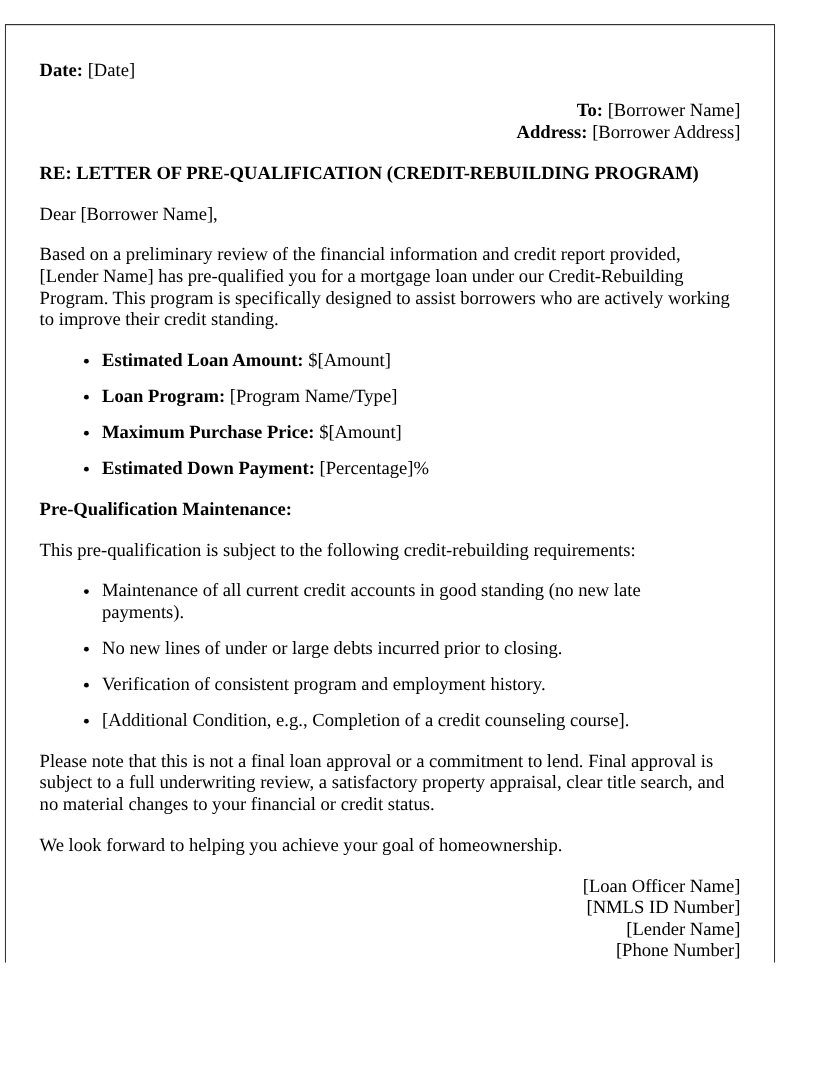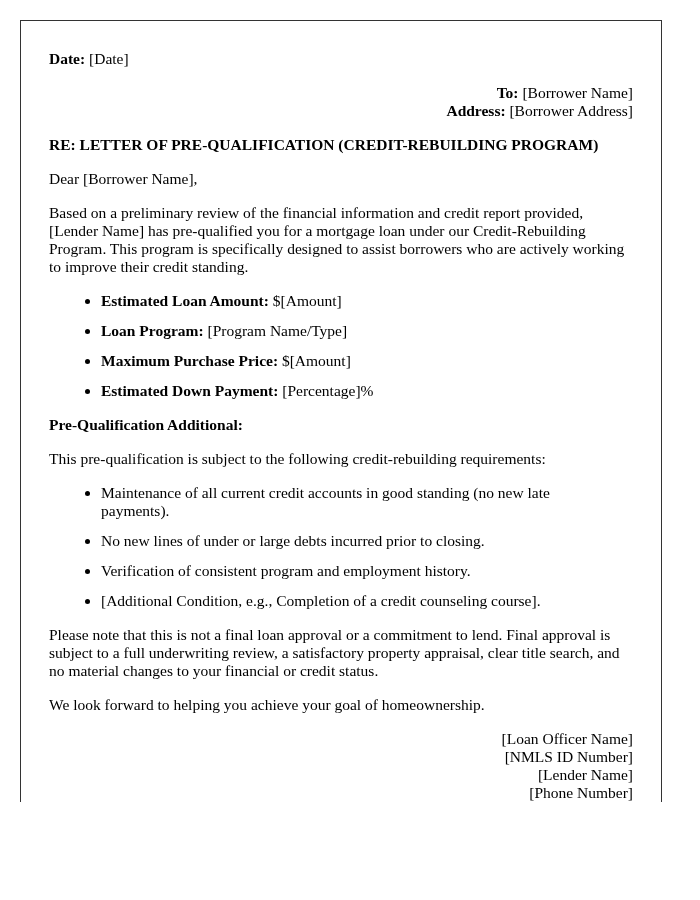--- a/index.html
+++ b/index.html
@@ -1,18 +1,18 @@
 <!DOCTYPE html>
 <html><head>
 <meta charset="utf-8">
 <style>
   html, body { margin: 0; padding: 0; background: #ffffff; }
   body { width: 700px; height: 900px; position: relative; overflow: hidden; }
   .page-clip {
-    position: absolute; left: 20px; top: 20px; width: 642px; height: 782px;
+    position: absolute; left: 4px; top: 20px; width: 642px; height: 782px;
     overflow: hidden;
   }
   .page {
     box-sizing: border-box;
     border: 1px solid #333333;
     width: 642px; min-height: 900px;
     padding: 29px 28px 20px 28px;
     font-family: "Liberation Serif", "DejaVu Serif", serif;
     font-size: 15.5px; line-height: 18px; color: #000000;
   }
@@ -51,21 +51,21 @@
     <p>Based on a preliminary review of the financial information and credit report provided, [Lender Name] has pre-qualified you for a mortgage loan under our Credit-Rebuilding Program. This program is specifically designed to assist borrowers who are actively working to improve their credit standing.</p>
 
 
     <ul>
       <li><b>Estimated Loan Amount:</b> <span>$[Amount]</span></li>
       <li><b>Loan Program:</b> <span>[Program Name/Type]</span></li>
       <li><b>Maximum Purchase Price:</b> <span>$[Amount]</span></li>
       <li><b>Estimated Down Payment:</b> <span>[Percentage]%</span></li>
     </ul>
 
-    <p><b>Pre-Qualification Additional:</b></p>
+    <p><b>Pre-Qualification Maintenance:</b></p>
 
     <p>This pre-qualification is subject to the following credit-rebuilding requirements:</p>
 
     <ul>
       <li>Maintenance of all current credit accounts in good standing (no new late payments).</li>
       <li>No new lines of under or large debts incurred prior to closing.</li>
       <li>Verification of consistent program and employment history.</li>
       <li>[Additional Condition, e.g., Completion of a credit counseling course].</li>
     </ul>
 

